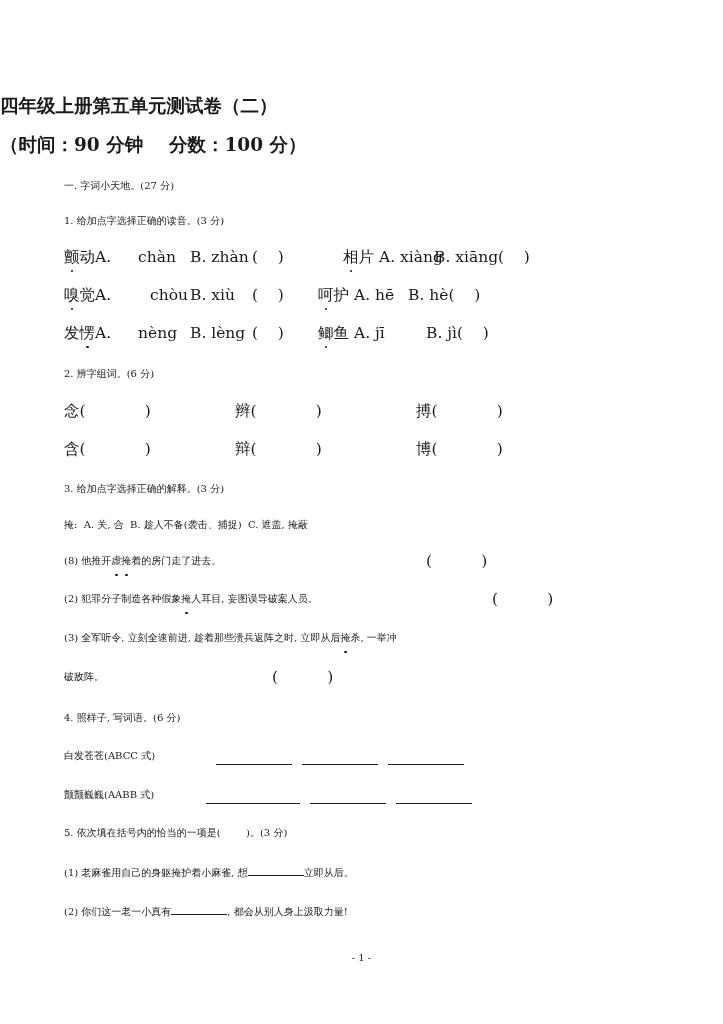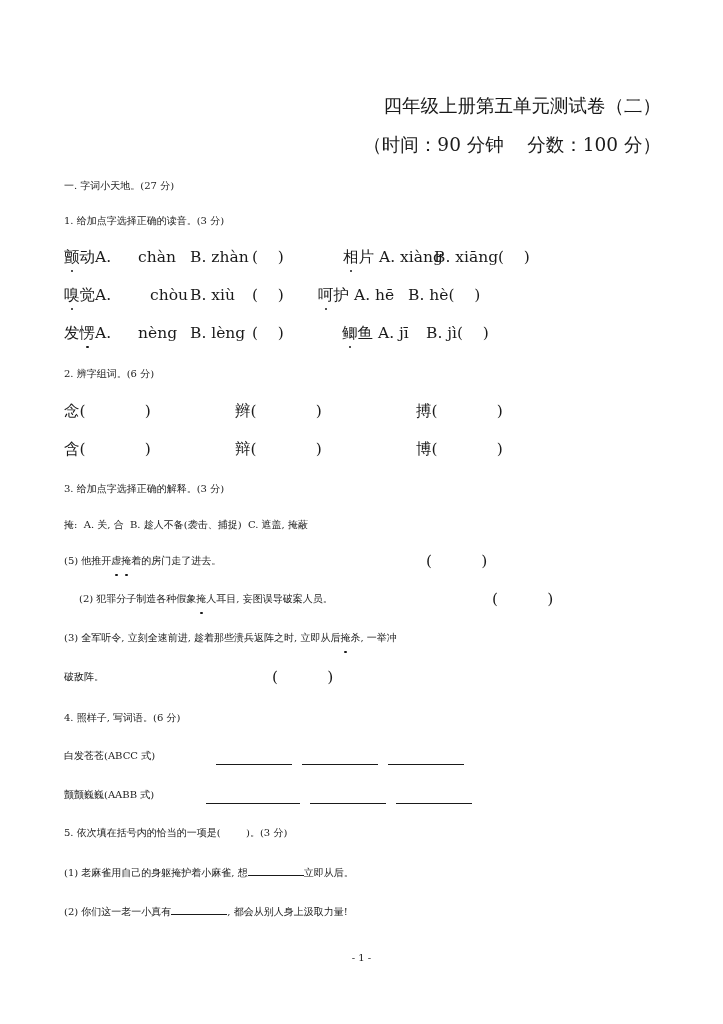--- a/index.html
+++ b/index.html
@@ -6,22 +6,22 @@
     body {
       width: 723px; height: 1024px; position: relative; overflow: hidden;
       font-family: "DejaVu Serif", "Liberation Serif", serif;
       color: #1a1a1a;
     }
     .line {
       position: absolute; left: 64px; white-space: pre;
       font-size: 10px; line-height: 20px;
     }
     .title {
-      position: absolute; left: 0; width: 661px; text-align: right;
-      font-size: 18.5px; line-height: 24px; white-space: pre;
+      position: absolute; left: 0; width: 661px; text-align: left;
+      font-size: 18.5px; line-height: 24px; white-space: pre; font-weight: bold;
     }
     .abs { position: absolute; white-space: pre; font-size: 15.5px; line-height: 20px; }
     .dot { position: relative; display: inline-block; }
     .dot::after {
       content: ""; position: absolute; left: 50%; bottom: -5px;
       width: 2.5px; height: 2.5px; margin-left: -1px; background: #1a1a1a; border-radius: 50%;
     }
     .blank { display: inline-block; border-bottom: 1px solid #1a1a1a; height: 14px; vertical-align: baseline; }
     .pageno { position: absolute; left: 0; width: 723px; text-align: center; font-size: 10px; top: 952px; }
   </style>
@@ -48,36 +48,36 @@
 <div class="abs" style="left:138px; top:323px;">nèng</div>
 <div class="abs" style="left:190px; top:323px;">B. lèng</div>
 <div class="abs" style="left:252px; top:323px;">(    )</div>
 
 <div class="abs" style="left:318px; top:247px;margin-left:25px;"><span class="dot">相</span><span>片</span> <span>A. xiàng</span></div>
 <div class="abs" style="left:434px; top:247px;">B. xiāng(    )</div>
 
 <div class="abs" style="left:318px; top:285px;"><span class="dot">呵</span><span>护</span> <span>A. hē</span></div>
 <div class="abs" style="left:408px; top:285px;">B. hè(    )</div>
 
-<div class="abs" style="left:318px; top:323px;margin-left:24px;"><span class="dot">鲫</span><span>鱼</span> <span>A. jī</span></div>
+<div class="abs" style="left:318px; top:323px;"><span class="dot">鲫</span><span>鱼</span> <span>A. jī</span></div>
 <div class="abs" style="left:426px; top:323px;">B. jì(    )</div>
 
 <div class="line" style="top:364px;">2. 辨字组词。(6 分)</div>
 <div class="abs" style="left:64px; top:401px;">念(            )</div>
 <div class="abs" style="left:235px; top:401px;">辫(            )</div>
 <div class="abs" style="left:416px; top:401px;">搏(            )</div>
 <div class="abs" style="left:64px; top:439px;">含(            )</div>
 <div class="abs" style="left:235px; top:439px;">辩(            )</div>
 <div class="abs" style="left:416px; top:439px;">博(            )</div>
 
 <div class="line" style="top:479px;">3. 给加点字选择正确的解释。(3 分)</div>
 <div class="line" style="top:515px;">掩:  A. 关, 合  B. 趁人不备(袭击、捕捉)  C. 遮盖, 掩蔽</div>
-<div class="line" style="top:551px;"><span>(5) 他推开</span><span class="dot">虚</span><span class="dot">掩</span><span>着的房门走了进去。</span></div>
+<div class="line" style="top:551px;"><span>(8) 他推开</span><span class="dot">虚</span><span class="dot">掩</span><span>着的房门走了进去。</span></div>
 <div class="abs" style="left:426px; top:551px;">(          )</div>
-<div class="line" style="top:589px;margin-left:15px;"><span>(2) 犯罪分子制造各种假象</span><span class="dot">掩</span><span>人耳目, 妄图误导破案人员。</span></div>
+<div class="line" style="top:589px;"><span>(2) 犯罪分子制造各种假象</span><span class="dot">掩</span><span>人耳目, 妄图误导破案人员。</span></div>
 <div class="abs" style="left:492px; top:589px;">(          )</div>
 <div class="line" style="top:628px;text-align:center;"><span>(3) 全军听令, 立刻全速前进, 趁着那些溃兵返阵之时, 立即从后</span><span class="dot">掩</span><span>杀, 一举冲</span></div>
 <div class="line" style="top:667px;">破敌阵。</div>
 <div class="abs" style="left:272px; top:667px;">(          )</div>
 
 <div class="line" style="top:708px;">4. 照样子, 写词语。(6 分)</div>
 <div class="line" style="top:746px;">白发苍苍(ABCC 式)</div>
 <span class="blank" style="position:absolute; left:216px; top:750px; width:76px;"></span>
 <span class="blank" style="position:absolute; left:302px; top:750px; width:76px;"></span>
 <span class="blank" style="position:absolute; left:388px; top:750px; width:76px;"></span>

